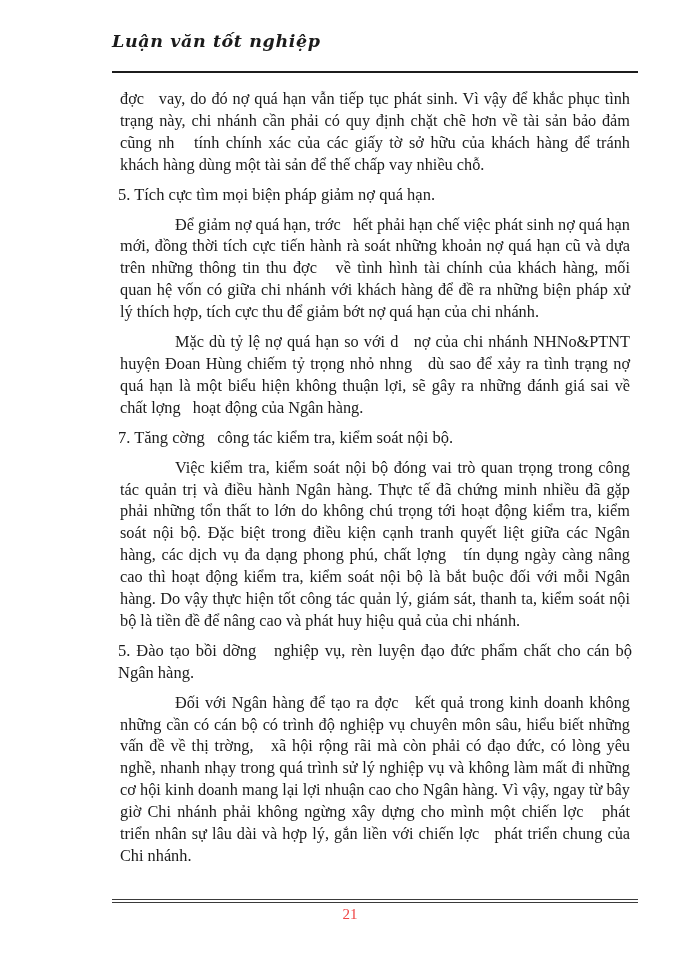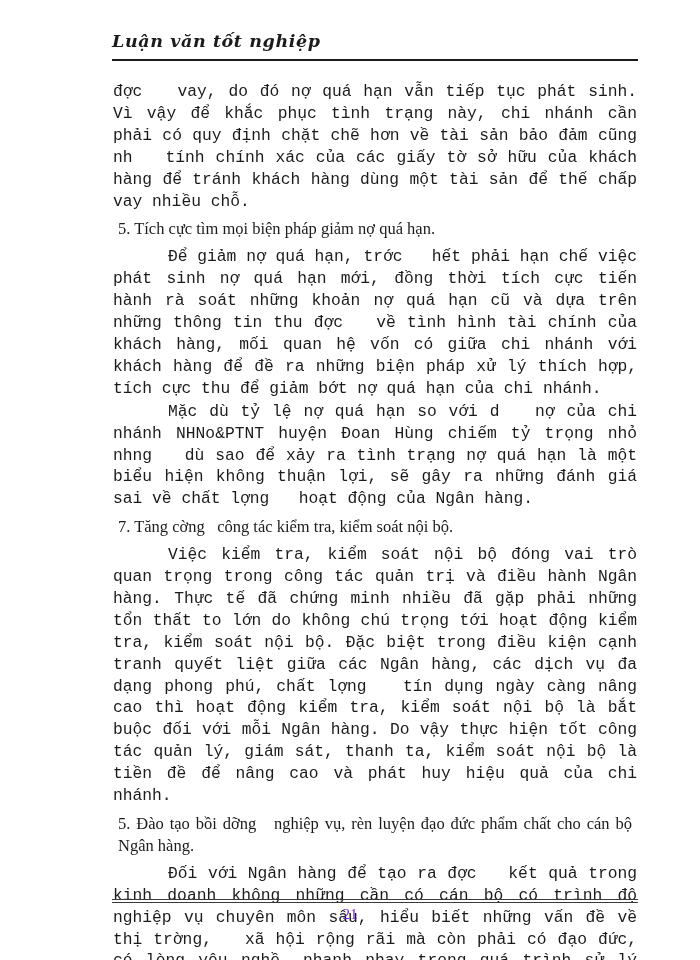--- a/index.html
+++ b/index.html
@@ -11,42 +11,41 @@
     color: #1b1b1b;
     font-family: "Liberation Serif", serif;
     overflow: hidden;
   }
   .header {
     position: absolute;
     top: 31px;
     left: 112px;
     width: 526px;
     border-bottom: 2px solid #1c1c1c;
-    padding-bottom: 8px;
+    padding-bottom: 20px;
   }
   .header-title {
     font-family: "DejaVu Serif", serif;
     font-style: italic;
     font-weight: 700;
     font-size: 17.5px;
     letter-spacing: 0.6px;
   }
   .content {
     position: absolute;
     top: 80px;
     left: 112px;
     width: 526px;
   }
   .para {
-    margin: 1px;
+    margin: 8px;
     font-size: 16.3px;
     line-height: 21.9px;
     text-align: justify;
     white-space: pre-wrap;
-    font-family: Liberation Mono, monospace;
   }
   .para.indent { text-indent: 55px; }
   .heading {
     margin: 6px;
     font-size: 16.5px;
     line-height: 21.9px;
     font-weight: 400;
     text-align: justify;
     white-space: pre-wrap;
   }
@@ -59,21 +58,21 @@
     border-top: 1px solid #3a3a3a;
     border-bottom: 1px solid #3a3a3a;
   }
   .page-number {
     position: absolute;
     top: 906px;
     left: 0;
     width: 700px;
     text-align: center;
     font-size: 15px;
-    color: #6d28d9;
+    color: #ef4444;
   }
 </style>
 </head>
 <body>
 
 <div class="page">
 
   <div class="header">
     <span class="header-title">Luận văn tốt nghiệp</span>
   </div>

